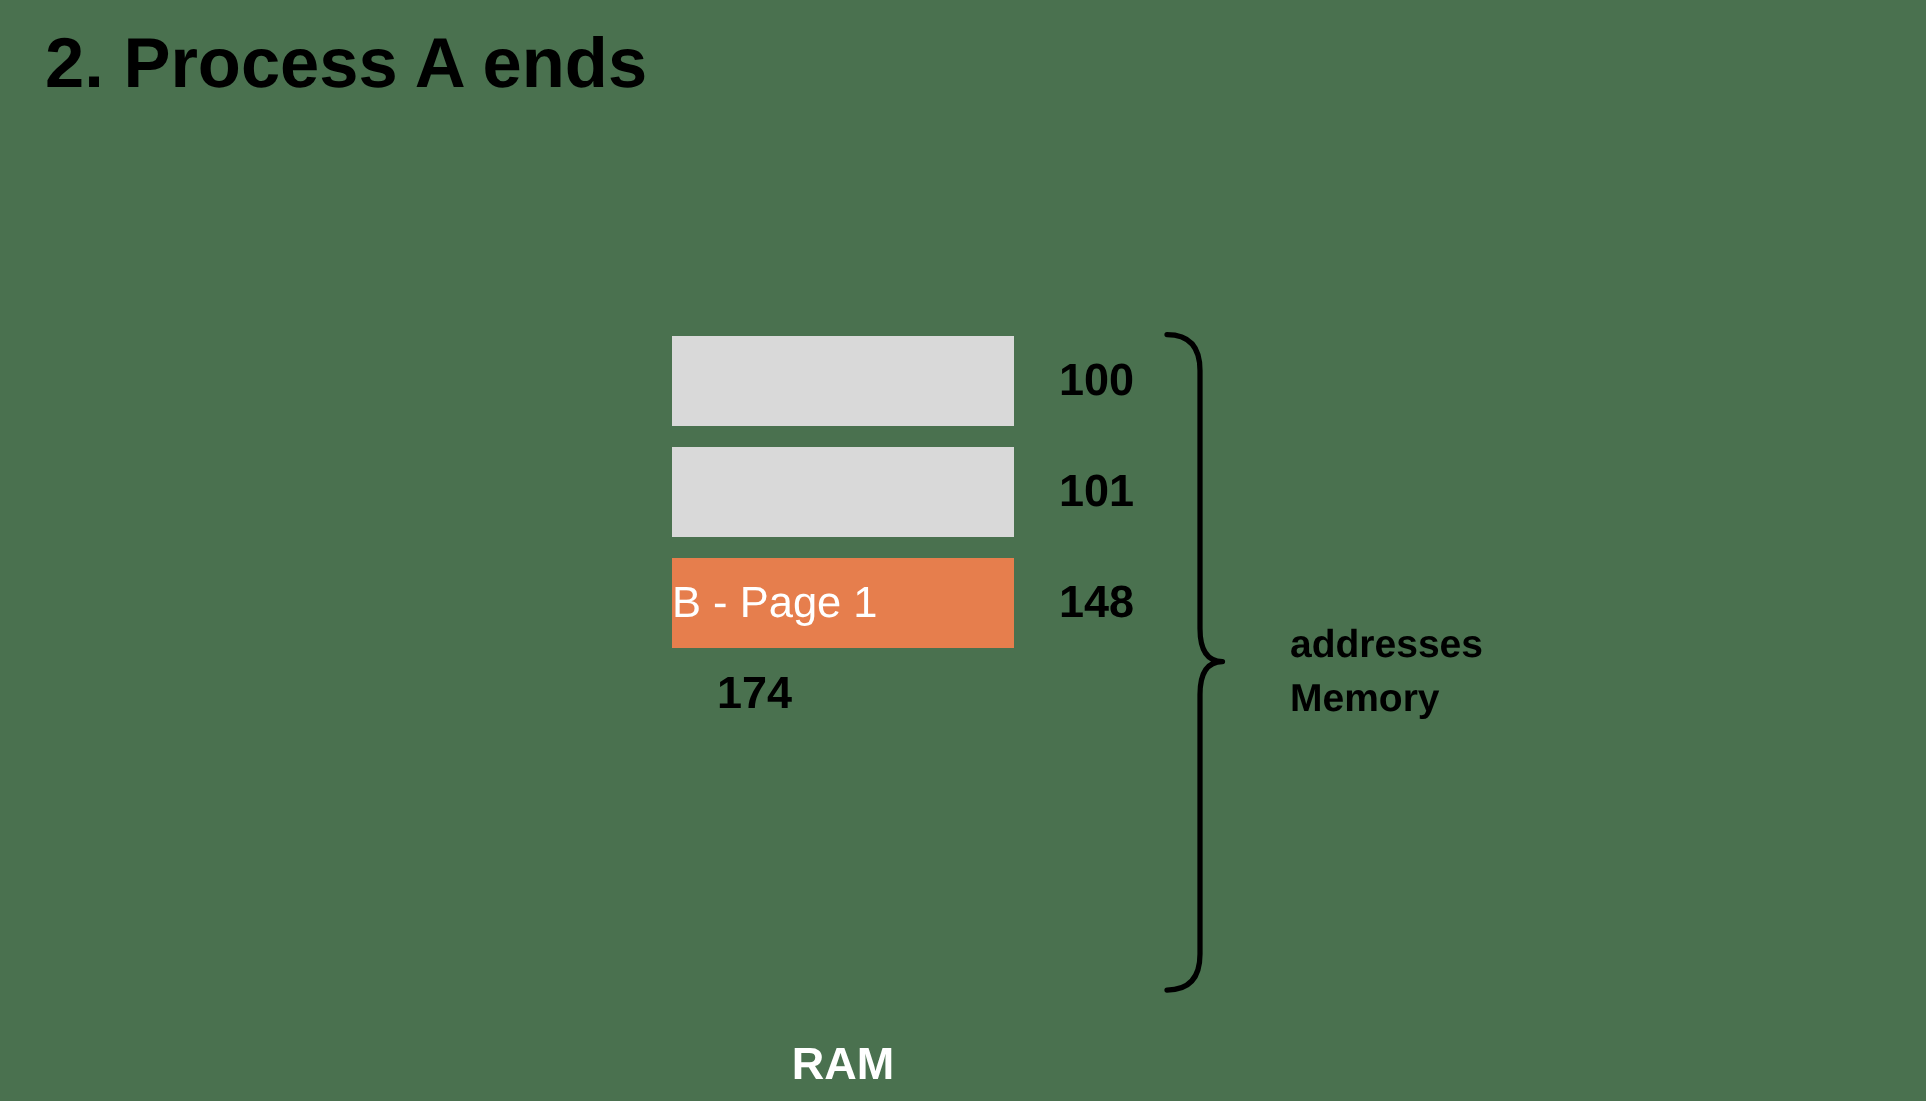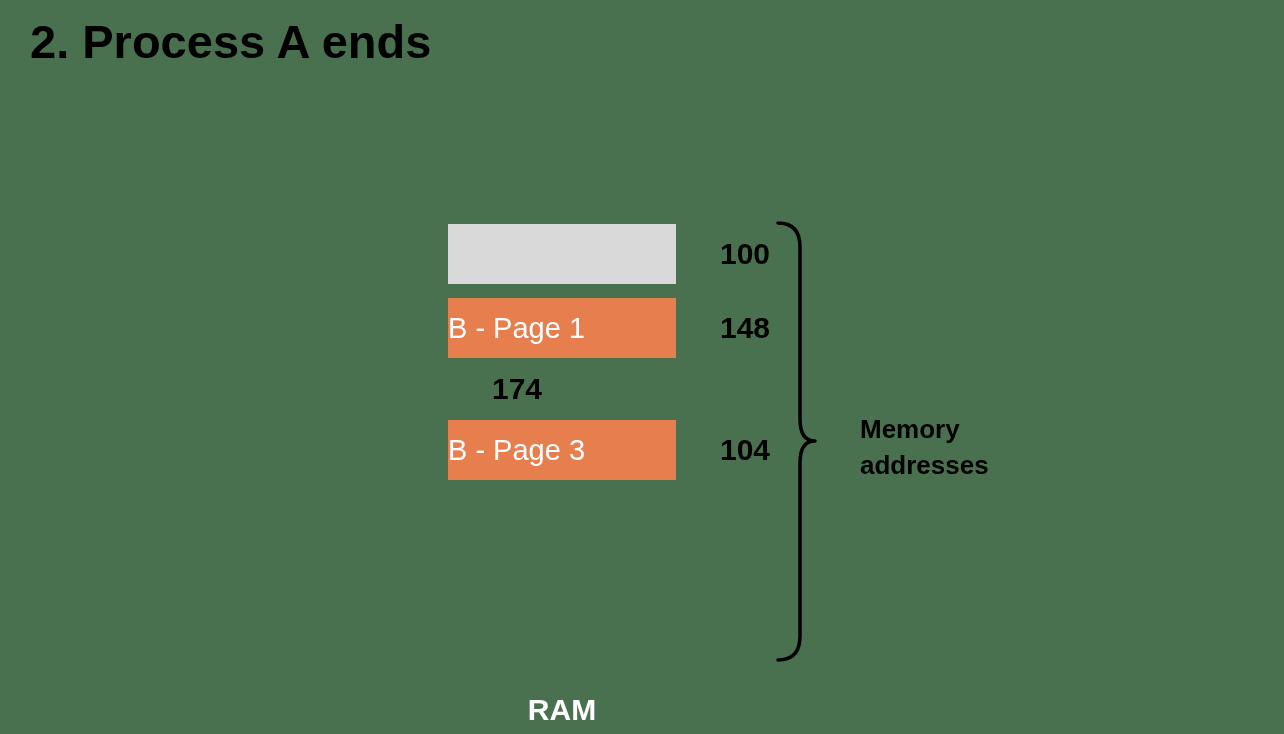--- a/index.html
+++ b/index.html
@@ -43,21 +43,21 @@
     align-items: center;
     justify-content: flex-start;
   }
   .mem-label {
     font-size: 29px;
     font-weight: normal;
     color: #FFFFFF;
     white-space: nowrap;
   }
   .mem-addr {
-    margin-left: 44px;
+    margin-left: 30px;
     font-size: 30px;
     font-weight: bold;
     color: #000000;
     min-width: 60px;
   }
   .brace {
     position: absolute;
     left: 771px;
     top: 217px;
     width: 48px;
@@ -93,46 +93,46 @@
 
   <div class="mem-stack">
 
     <div class="mem-row">
       <div class="mem-block" style="background: rgb(217, 217, 217);">
         <span class="mem-label"></span>
       </div>
       <div class="mem-addr">100</div>
     </div>
 
+    <div class="mem-row">
+      <div class="mem-block" style="background: rgb(217, 217, 217);">
+        <span class="mem-label"></span>
+      </div>
+      <div class="mem-addr">101</div>
+    </div>
 
     <div class="mem-row">
       <div class="mem-block" style="background: rgb(230, 126, 77);">
         <span class="mem-label">B - Page 1</span>
       </div>
       <div class="mem-addr">148</div>
     </div>
 
     <div class="mem-row">
       <div class="mem-addr">174</div>
     </div>
 
-    <div class="mem-row">
-      <div class="mem-block" style="background: rgb(230, 126, 77);">
-        <span class="mem-label">B - Page 3</span>
-      </div>
-      <div class="mem-addr">104</div>
-    </div>
 
 
   </div>
 
   <svg class="brace" viewBox="0 0 48 448" fill="none" xmlns="http://www.w3.org/2000/svg">
     <path d="M 7,6 Q 29,6 29,30 L 29,202 Q 29,224 44,224 Q 29,224 29,246 L 29,419 Q 29,443 7,443" stroke="#000000" stroke-width="3.5" fill="none" stroke-linecap="round" stroke-linejoin="round"></path>
   </svg>
 
   <div class="mem-annot">
+    <div>addresses</div>
     <div>Memory</div>
-    <div>addresses</div>
   </div>
 
   <div class="ram-label">RAM</div>
 
 </div>
 
 </body></html>

